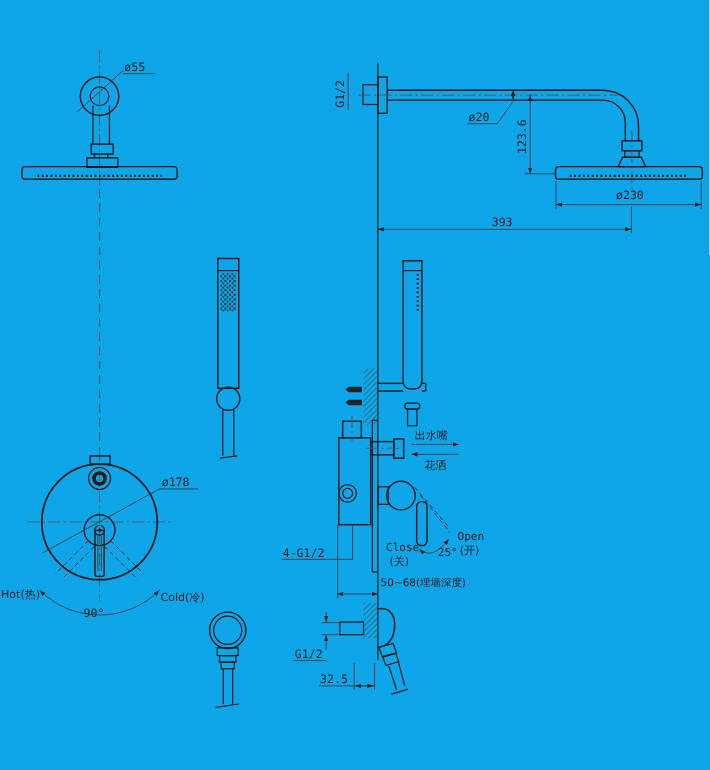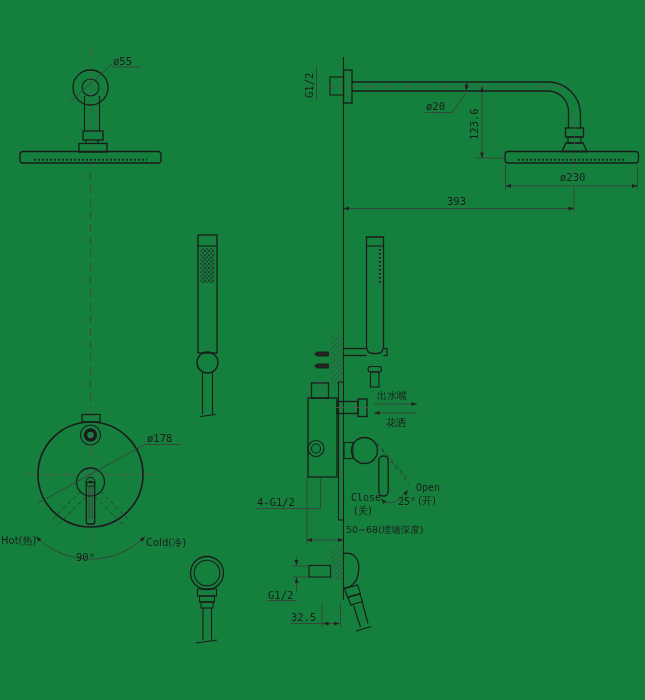--- a/index.html
+++ b/index.html
@@ -1,16 +1,16 @@
 <!DOCTYPE html>
 <html><head>
 <meta charset="utf-8">
 <style>
   html,body{margin:0;padding:0;background:#ffffff;}
-  .stage{width:645px;height:700px;background:#15803d;position:relative;overflow:hidden;}
+  .stage{width:645px;height:700px;background:#0ea5e9;position:relative;overflow:hidden;}
   svg{display:block;}
   .obj{fill:none;stroke:#1b1b1b;stroke-width:1.3;}
   .obj2{fill:none;stroke:#1b1b1b;stroke-width:1.1;}
   .thin{fill:none;stroke:#3a3a3a;stroke-width:0.8;}
   .cl{fill:none;stroke:#555555;stroke-width:0.8;stroke-dasharray:11 3 2 3;}
   .dash{fill:none;stroke:#444444;stroke-width:0.9;stroke-dasharray:8 5;}
   .hdash{fill:none;stroke:#333;stroke-width:0.9;stroke-dasharray:4 3;}
   .dots{fill:none;stroke:#1b1b1b;stroke-width:2;stroke-dasharray:1.6 2.4;}
   .fillD{fill:#222;stroke:none;}
   .dim{font-family:"DejaVu Sans Mono","Liberation Mono",monospace;font-size:10.5px;fill:#1c1c1c;}

